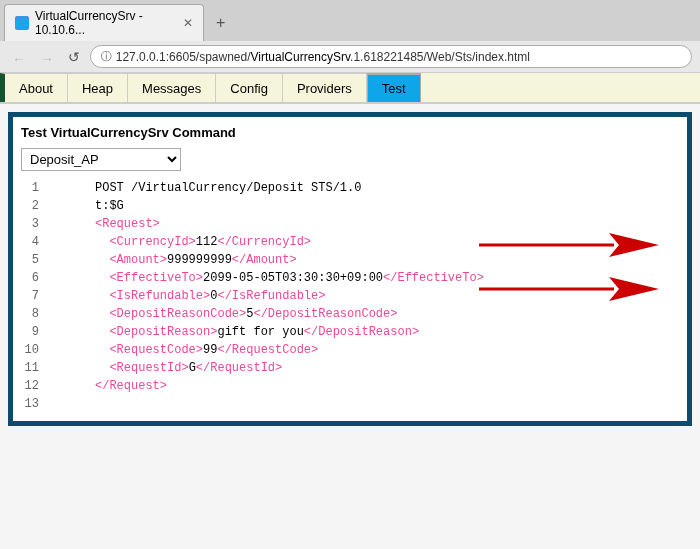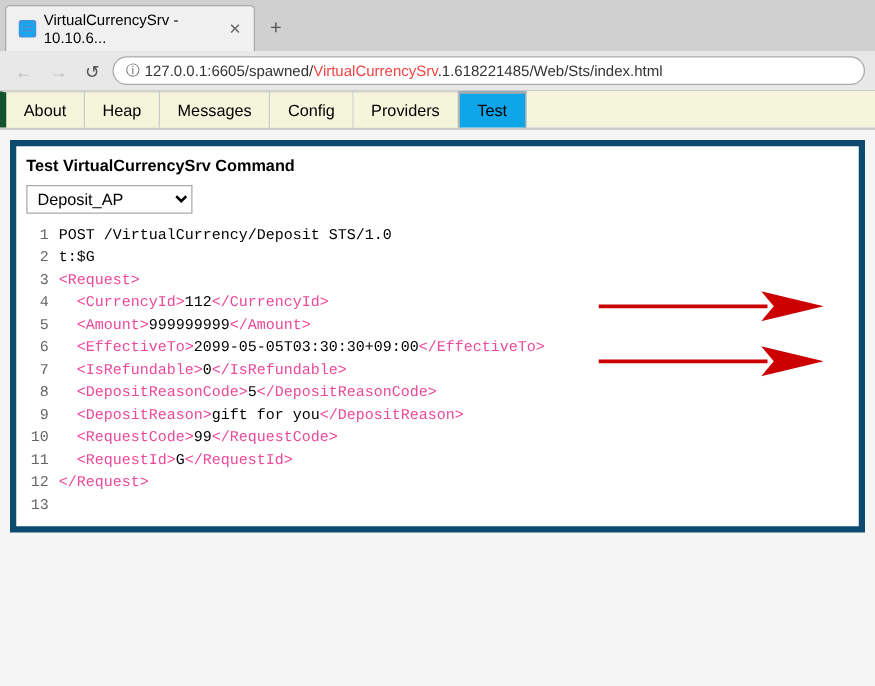--- a/index.html
+++ b/index.html
@@ -95,21 +95,21 @@
       color: #555;
       font-size: 11px;
     }
 
     .address-text {
       font-size: 12px;
       color: #333;
     }
 
     .address-text .highlight {
-      color: #ef4444;
+      color: #000000;
     }
 
     
     .app-nav {
       background: #f5f5dc;
       display: flex;
       align-items: stretch;
       border-bottom: 2px solid #ccc;
       padding-left: 0;
     }
@@ -157,21 +157,21 @@
       color: #000;
     }
 
     .select-row {
       margin-bottom: 8px;
     }
 
     .cmd-select {
       padding: 2px 4px;
       font-size: 13px;
-      width: 133px;
+      width: 160px;
       border: 1px solid #aaa;
       background: white;
       cursor: pointer;
     }
 
     .code-area {
       font-family: 'Courier New', monospace;
       font-size: 12px;
       background: white;
       border: none;
@@ -187,21 +187,21 @@
       white-space: pre;
     }
 
     .line-num {
       color: #666;
       min-width: 18px;
       text-align: right;
       user-select: none;
     }
 
-    .line-content { color: #000; }
+    .line-content { color: #000; margin-left: 48px; }
     .tag-color { color: #ec4899; }
 
     
     .arrows-container {
       position: absolute;
       top: 0;
       right: 0;
       pointer-events: none;
     }
 

